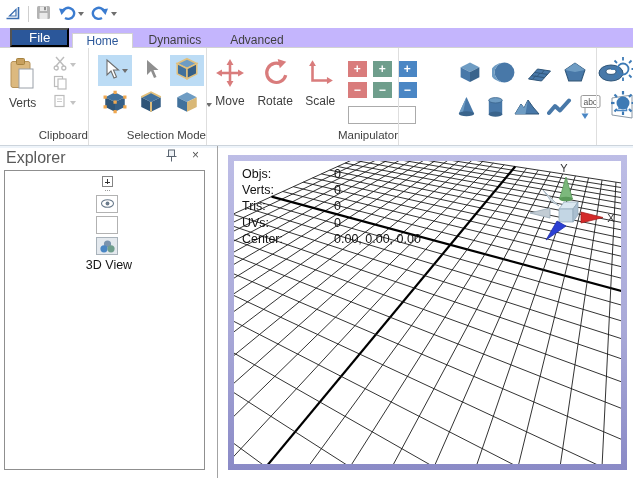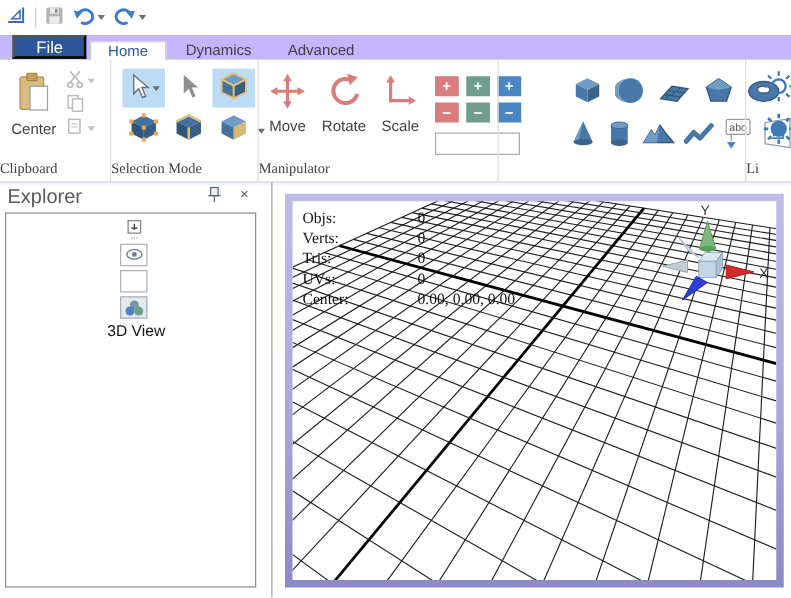--- a/index.html
+++ b/index.html
@@ -17,22 +17,22 @@
             padding-left:10px;font-size:12px;position:relative;z-index:2;background:#c4b5fd;}
   .tab-file{background:#2b579a;color:#fff;padding:0 17px;display:flex;align-items:center;}
   .tab{padding:0 13px;color:#3f3f3f;display:flex;align-items:center;margin-left:3px;background:none;border:none;font-size:12px;}
   .tab.active{background:#fff;border:1px solid #d2d2d2;border-bottom:none;color:#2b579a;margin-bottom:-1px;}
 
   
   .ribbon{height:97px;border-bottom:1px solid #ccd4dc;box-shadow:0 2px 0 #eef4fa;
           display:flex;background:#fff;position:relative;white-space:nowrap;}
   .group{position:relative;height:100%;flex:none;box-sizing:border-box;}
   .group + .group{border-left:1px solid #dedede;}
-  .group-label{position:absolute;bottom:4px;left:0;right:0;text-align:left;
-               font-size:11.5px;color:#3f3f3f;font-family:Liberation Serif, serif;}
+  .group-label{position:absolute;bottom:4px;left:0;right:0;text-align:right;
+               font-size:11.5px;color:#3f3f3f;}
   .big-btn{display:inline-flex;flex-direction:column;align-items:center;background:none;border:none;
            padding:10px 4px 0 4px;vertical-align:top;}
   .big-btn .blabel{font-size:12px;color:#3f3f3f;margin-top:3px;}
 
   
   .g-clip{width:88px;}
   .clip-col{position:absolute;left:52px;top:9px;display:flex;flex-direction:column;gap:3px;}
   .sm-btn{display:flex;align-items:center;gap:2px;background:none;border:none;padding:1px;height:16px;}
 
   
@@ -83,21 +83,21 @@
   .titem-label{font-size:12.5px;color:#161616;margin-left:4px;}
 
   
   .splitter{position:absolute;left:217px;top:146px;width:1px;height:332px;background:#a3a3a3;}
 
   
   .vpframe{position:absolute;left:228px;top:155px;width:399px;height:315px;box-sizing:border-box;
            padding:6px;background:linear-gradient(180deg,#bdbde6 0%,#a9a9d8 55%,#8a8ac6 100%);}
   .vpinner{position:relative;width:387px;height:303px;background:#fff;overflow:hidden;}
   .stats{position:absolute;left:8px;top:5px;z-index:3;font-size:12.5px;color:#111;}
-  .srow{height:16.2px;line-height:16.2px;font-family:Liberation Serif, serif;}
+  .srow{height:16.2px;line-height:16.2px;}
   .slabel{display:inline-block;width:92px;}
   .gridsvg{position:absolute;left:0;top:0;z-index:1;}
   .gizmo{position:absolute;left:287px;top:2px;z-index:2;}
 </style>
 </head>
 <body>
 
 <div class="qbar">
   <span>
     <svg width="17" height="17" viewBox="0 0 17 17">
@@ -147,21 +147,21 @@
 
   <div class="group g-clip">
     <button class="big-btn" style="margin-left:5px">
       <span>
         <svg width="27" height="32" viewBox="0 0 27 32">
             <rect x="2" y="3.5" width="19" height="26" rx="2" fill="#dcb97f" stroke="#b5925a"></rect>
             <rect x="7.5" y="0.5" width="8" height="6" rx="1" fill="#c8a05e" stroke="#a5823f"></rect>
             <rect x="10" y="11" width="14" height="19" fill="#fff" stroke="#9aa0a8"></rect>
           </svg>
       </span>
-      <span class="blabel">Center</span>
+      <span class="blabel">Verts</span>
     </button>
     <div class="clip-col">
       <button class="sm-btn">
         <span>
           <svg width="15" height="15" viewBox="0 0 15 15">
               <line x1="3" y1="1" x2="11" y2="10" stroke="#bcbcbc" stroke-width="1.4"></line>
               <line x1="11" y1="1" x2="3" y2="10" stroke="#bcbcbc" stroke-width="1.4"></line>
               <circle cx="3.2" cy="12" r="2" fill="none" stroke="#bcbcbc" stroke-width="1.3"></circle>
               <circle cx="10.8" cy="12" r="2" fill="none" stroke="#bcbcbc" stroke-width="1.3"></circle>
             </svg>

